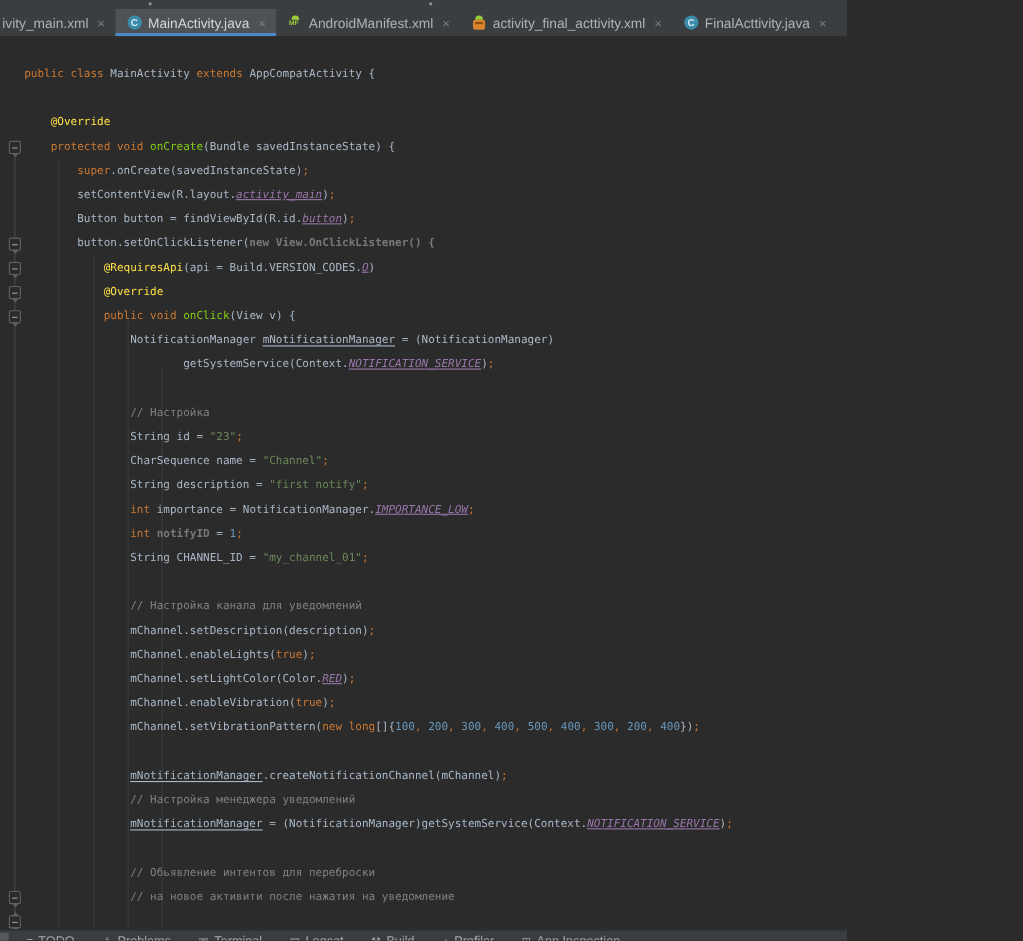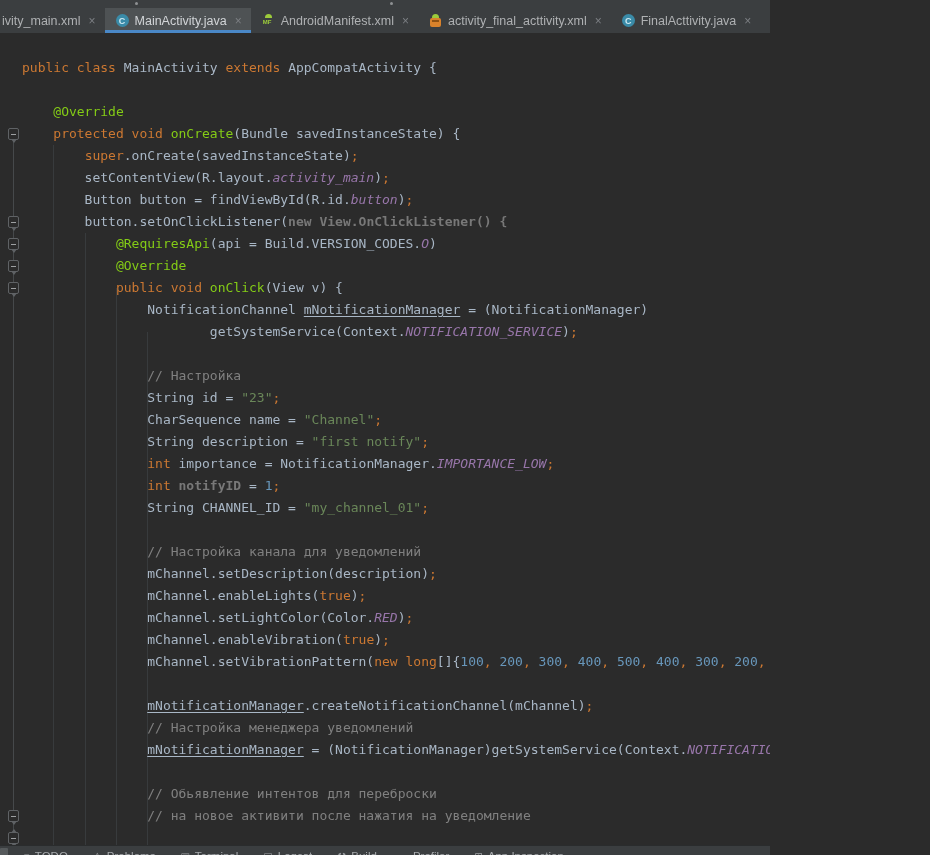--- a/index.html
+++ b/index.html
@@ -27,24 +27,24 @@
   .ticon.manifest .head,.ticon.layout .head{position:absolute;left:3px;top:0;width:7px;height:4px;background:#9CCB3B;
                border-radius:4px 4px 0 0;}
   .ticon.manifest .mf{position:absolute;left:1px;top:5px;font-size:6px;line-height:6px;color:#9CCB3B;font-weight:bold;letter-spacing:0;}
   .ticon.layout .body{position:absolute;left:1px;top:4px;width:11px;height:9px;background:#D9822B;border-radius:2px;}
   .ticon.layout .slot{position:absolute;left:3px;top:6px;width:7px;height:2px;background:#8F5112;}
 
   
   .editor{position:absolute;left:0;top:33px;width:930px;height:812px;background:#2B2B2B;overflow:hidden;}
   .code{position:absolute;left:0;top:24px;width:930px;}
   .cl{height:22px;line-height:22px;white-space:pre;font-family:"DejaVu Sans Mono","Liberation Mono",monospace;
-      font-size:13px;padding-left:22px;color:#A9B7C6;}
-  .k{color:#CC7832;} .p{color:#A9B7C6;} .a{color:#84cc16;margin-top:24px;} .m{color:#84cc16;}
+      font-size:10px;padding-left:22px;color:#A9B7C6;}
+  .k{color:#CC7832;} .p{color:#A9B7C6;} .a{color:#fde047;margin-top:24px;} .m{color:#84cc16;}
   .s{color:#6A8759;} .n{color:#6897BB;} .c{color:#808080;} 
-  .f{color:#9876AA;font-style:italic;} .d{color:#787878;font-weight:bold;}
+  .f{color:#9876AA;font-style:italic;text-decoration:underline;} .d{color:#787878;font-weight:bold;}
   .u{color:#A9B7C6;text-decoration:underline;text-underline-offset:2px;}
 
   .gutline{position:absolute;left:13px;width:1px;background:#46494B;}
   .guide{position:absolute;width:1px;background:#383B3D;}
   .marginband{position:absolute;left:812px;top:0;width:7px;height:812px;background:rgba(0,0,0,0.14);}
   .marginline{position:absolute;left:819px;top:0;width:1px;height:812px;background:#4C4F51;}
 
   .fold{position:absolute;left:8px;width:11px;height:12px;border:1px solid #5F6265;border-radius:2px;
         background:#2B2B2B;box-sizing:border-box;}
   .fold::before{content:"";position:absolute;left:2px;top:5px;width:5px;height:1px;background:#9DA0A2;}
@@ -127,21 +127,21 @@
         <div class="cl"></div>
         <div class="cl"><span class="p">    </span><span class="a">@Override</span></div>
         <div class="cl"><span class="p">    </span><span class="k">protected void </span><span class="m">onCreate</span><span class="p">(Bundle savedInstanceState) {</span></div>
         <div class="cl"><span class="p">        </span><span class="k">super</span><span class="p">.onCreate(savedInstanceState)</span><span class="k">;</span></div>
         <div class="cl"><span class="p">        setContentView(R.layout.</span><span class="f">activity_main</span><span class="p">)</span><span class="k">;</span></div>
         <div class="cl"><span class="p">        Button button = findViewById(R.id.</span><span class="f">button</span><span class="p">)</span><span class="k">;</span></div>
         <div class="cl"><span class="p">        button.setOnClickListener(</span><span class="d">new View.OnClickListener() {</span></div>
         <div class="cl"><span class="p">            </span><span class="a">@RequiresApi</span><span class="p">(api = Build.VERSION_CODES.</span><span class="f">O</span><span class="p">)</span></div>
         <div class="cl"><span class="p">            </span><span class="a">@Override</span></div>
         <div class="cl"><span class="p">            </span><span class="k">public void </span><span class="m">onClick</span><span class="p">(View v) {</span></div>
-        <div class="cl"><span class="p">                NotificationChannel </span><span class="u">mNotificationManager</span><span class="p"> = (NotificationManager)</span></div>
+        <div class="cl"><span class="p">                NotificationManager </span><span class="u">mNotificationManager</span><span class="p"> = (NotificationManager)</span></div>
         <div class="cl"><span class="p">                        getSystemService(Context.</span><span class="f">NOTIFICATION_SERVICE</span><span class="p">)</span><span class="k">;</span></div>
         <div class="cl"></div>
         <div class="cl"><span class="c">                // Настройка</span></div>
         <div class="cl"><span class="p">                String id = </span><span class="s">"23"</span><span class="k">;</span></div>
         <div class="cl"><span class="p">                CharSequence name = </span><span class="s">"Channel"</span><span class="k">;</span></div>
         <div class="cl"><span class="p">                String description = </span><span class="s">"first notify"</span><span class="k">;</span></div>
         <div class="cl"><span class="p">                </span><span class="k">int </span><span class="p">importance = NotificationManager.</span><span class="f">IMPORTANCE_LOW</span><span class="k">;</span></div>
         <div class="cl"><span class="p">                </span><span class="k">int </span><span class="d">notifyID</span><span class="p"> = </span><span class="n">1</span><span class="k">;</span></div>
         <div class="cl"><span class="p">                String CHANNEL_ID = </span><span class="s">"my_channel_01"</span><span class="k">;</span></div>
         <div class="cl"></div>

